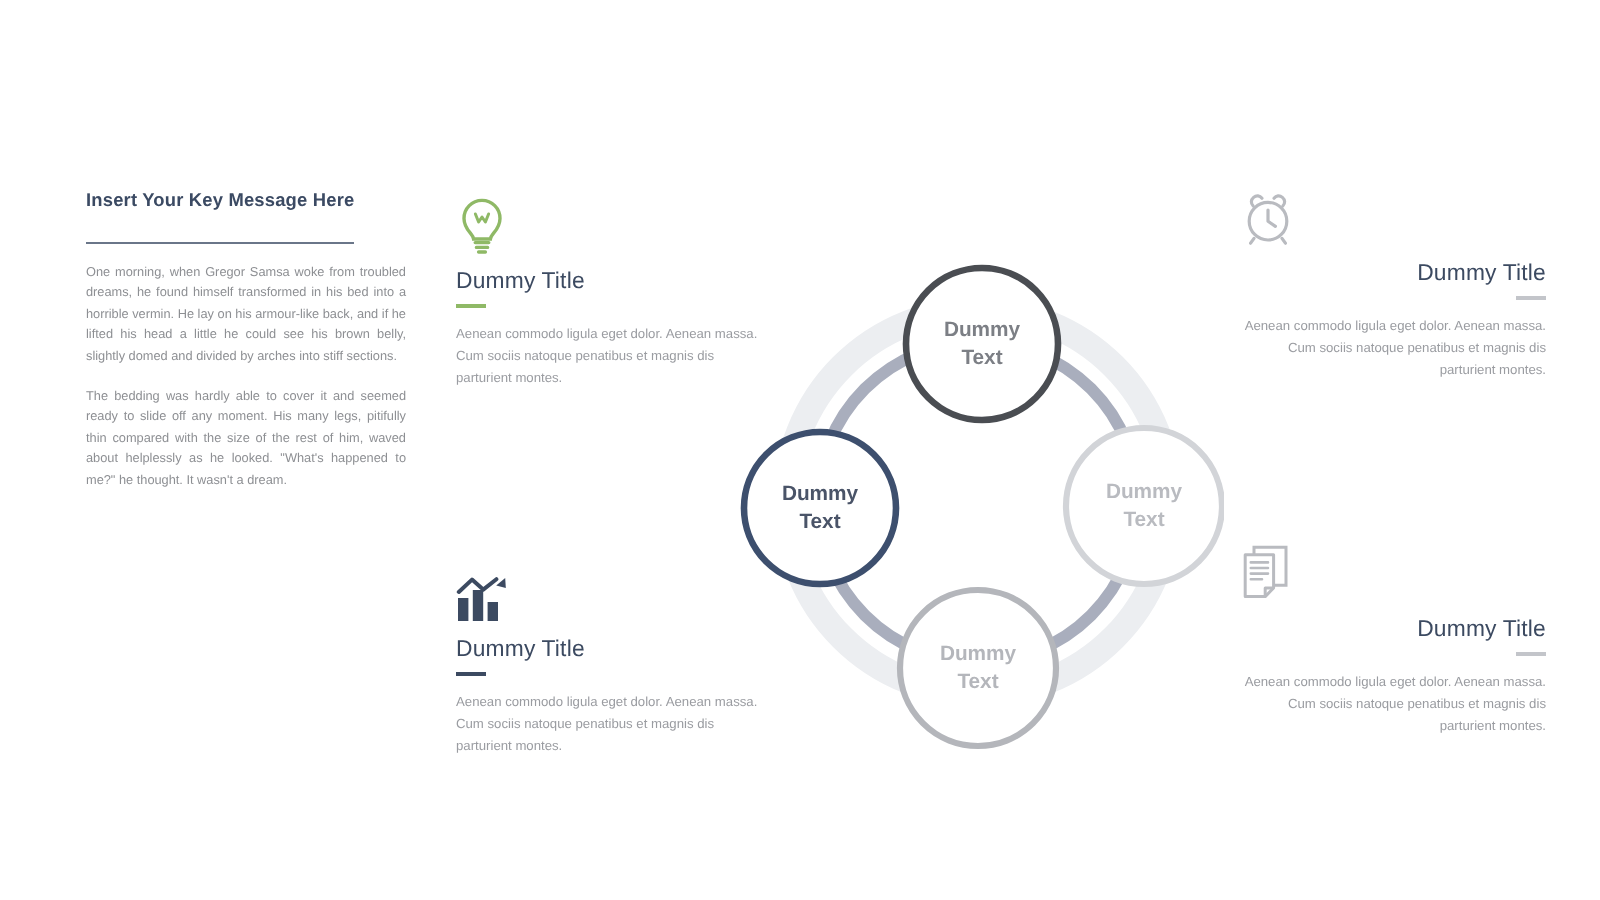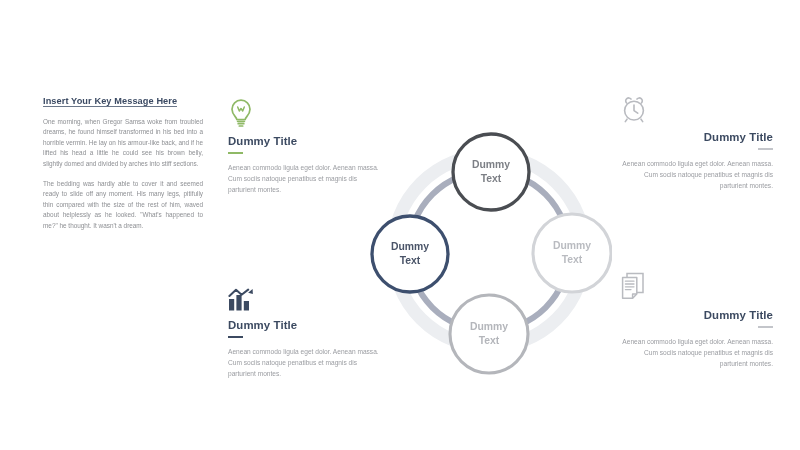--- a/index.html
+++ b/index.html
@@ -28,21 +28,21 @@
     left: 43px;
     top: 90px;
     width: 160px;
   }
   .keymsg-title {
     font-size: 9.2px;
     font-weight: bold;
     color: #3b4a63;
     letter-spacing: 0.1px;
     border-bottom: 1px solid #6a7689;
-    padding-bottom: 0;
+    padding-bottom: 16px;
     margin-bottom: 10px;
     display: inline-block;
     white-space: nowrap;
   }
   .keymsg-body {
     font-size: 6.4px;
     line-height: 10.4px;
     color: #8d8f93;
     text-align: justify;
     margin: 0 0 10px 0;
@@ -60,21 +60,21 @@
     height: 30px;
     margin-bottom: 7px;
     display: block;
   }
   .quad.left  .quad-icon { margin-left: 0; margin-right: auto; }
   .quad.right .quad-icon { margin-left: auto; margin-right: 0; }
   .quad-icon svg { display: block; }
 
   .quad-title {
     font-size: 11.4px;
-    font-weight: bold;
+    font-weight: normal;
     color: #3c4a61;
     margin: 0 0 5px 0;
     letter-spacing: 0.1px;
   }
   .quad-rule {
     width: 15px;
     height: 2px;
     margin-bottom: 8px;
   }
   .quad.left  .quad-rule { margin-left: 0;    margin-right: auto; }

